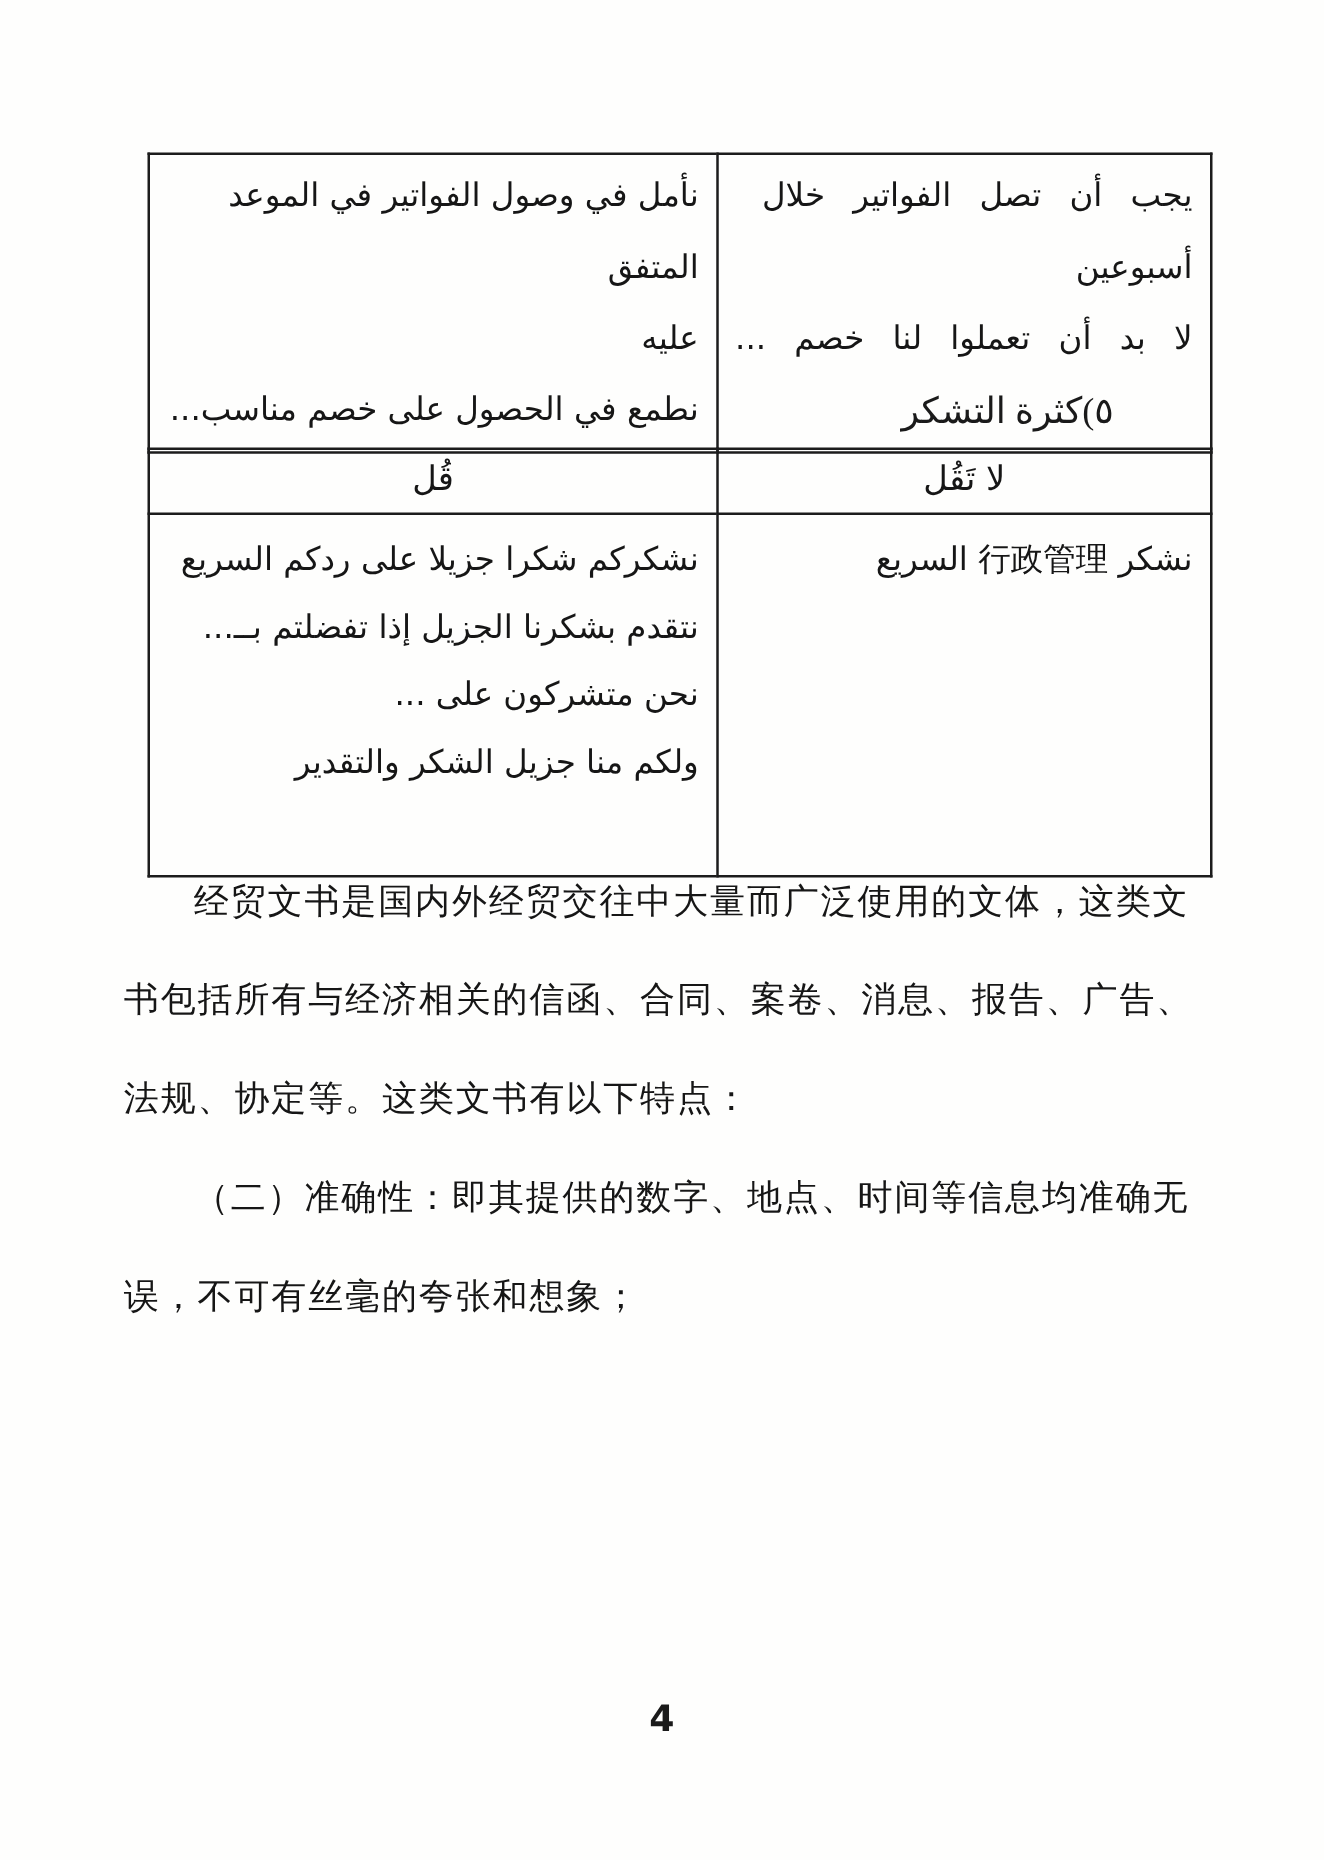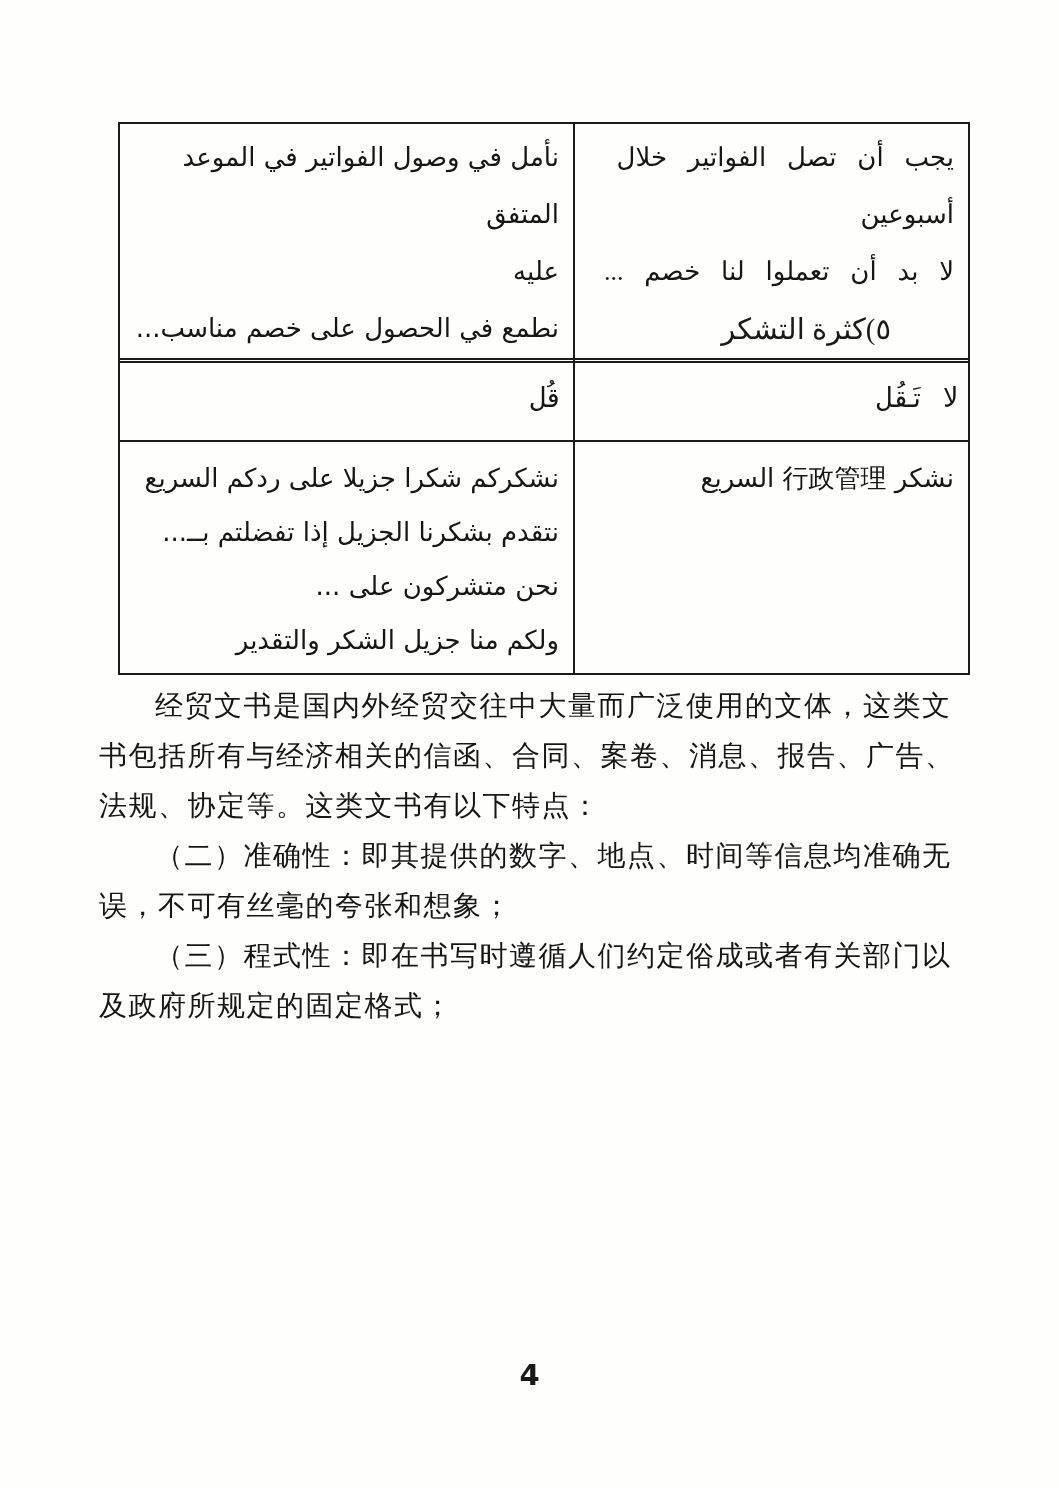--- a/index.html
+++ b/index.html
@@ -29,33 +29,32 @@
     border: 2px solid #1c1c1c;
     vertical-align: top;
     font-size: 26px;
     line-height: 56px;
     padding: 5px 14px 4px 10px;
     white-space: pre-line;
     text-align: right;
   }
   table.tbl1 { top: 122px; }
   table.tbl1 td { height: 179px; line-height: 57px; }
-  table.tbl1 td.dont { word-spacing: 0.55em; font-family: Liberation Serif, serif; }
+  table.tbl1 td.dont { word-spacing: 0.55em; }
 
   table.tbl2 { top: 358px; }
   table.tbl2 td.hdr {
     height: 52px;
-    text-align: right;
+    text-align: center;
     font-size: 27px;
     line-height: 44px;
-    padding: 18px 10px;
+    padding: 2px 10px;
     white-space: normal;
-    font-family: Liberation Mono, monospace;
   }
-  table.tbl2 td.bdy { height: 233px; line-height: 54px; padding-top: 9px; }
+  table.tbl2 td.bdy { height: 290px; line-height: 54px; padding-top: 9px; }
 
   col.c-right { width: 395px; }
   col.c-left  { width: 455px; }
 
   
   .sec-heading {
     position: absolute;
     top: 309px;
     right: 168px;
     direction: rtl;
@@ -67,21 +66,21 @@
 
   
   .cn-block {
     position: absolute;
     left: 99px;
     top: 681px;
     width: 870px;
   }
   .cn-block p.para {
     font-size: 28px;
-    line-height: 50px;
+    line-height: 79px;
     letter-spacing: 1.5px;
     text-indent: 2em;
     white-space: pre-line;
     color: #161616;
   }
 
   
   .page-number {
     position: absolute;
     top: 1358px;
@@ -136,19 +135,17 @@
       </tr>
     </tbody>
   </table>
 
   <div class="cn-block" lang="zh">
     <p class="para">经贸文书是国内外经贸交往中大量而广泛使用的文体，这类文
 书包括所有与经济相关的信函、合同、案卷、消息、报告、广告、
 法规、协定等。这类文书有以下特点：</p>
     <p class="para">（二）准确性：即其提供的数字、地点、时间等信息均准确无
 误，不可有丝毫的夸张和想象；</p>
-    <p class="para">（三）程式性：即在书写时遵循人们约定俗成或者有关部门以
-及政府所规定的固定格式；</p>
   </div>
 
   <div class="page-number">4</div>
 
 </div>
 
 </body></html>

